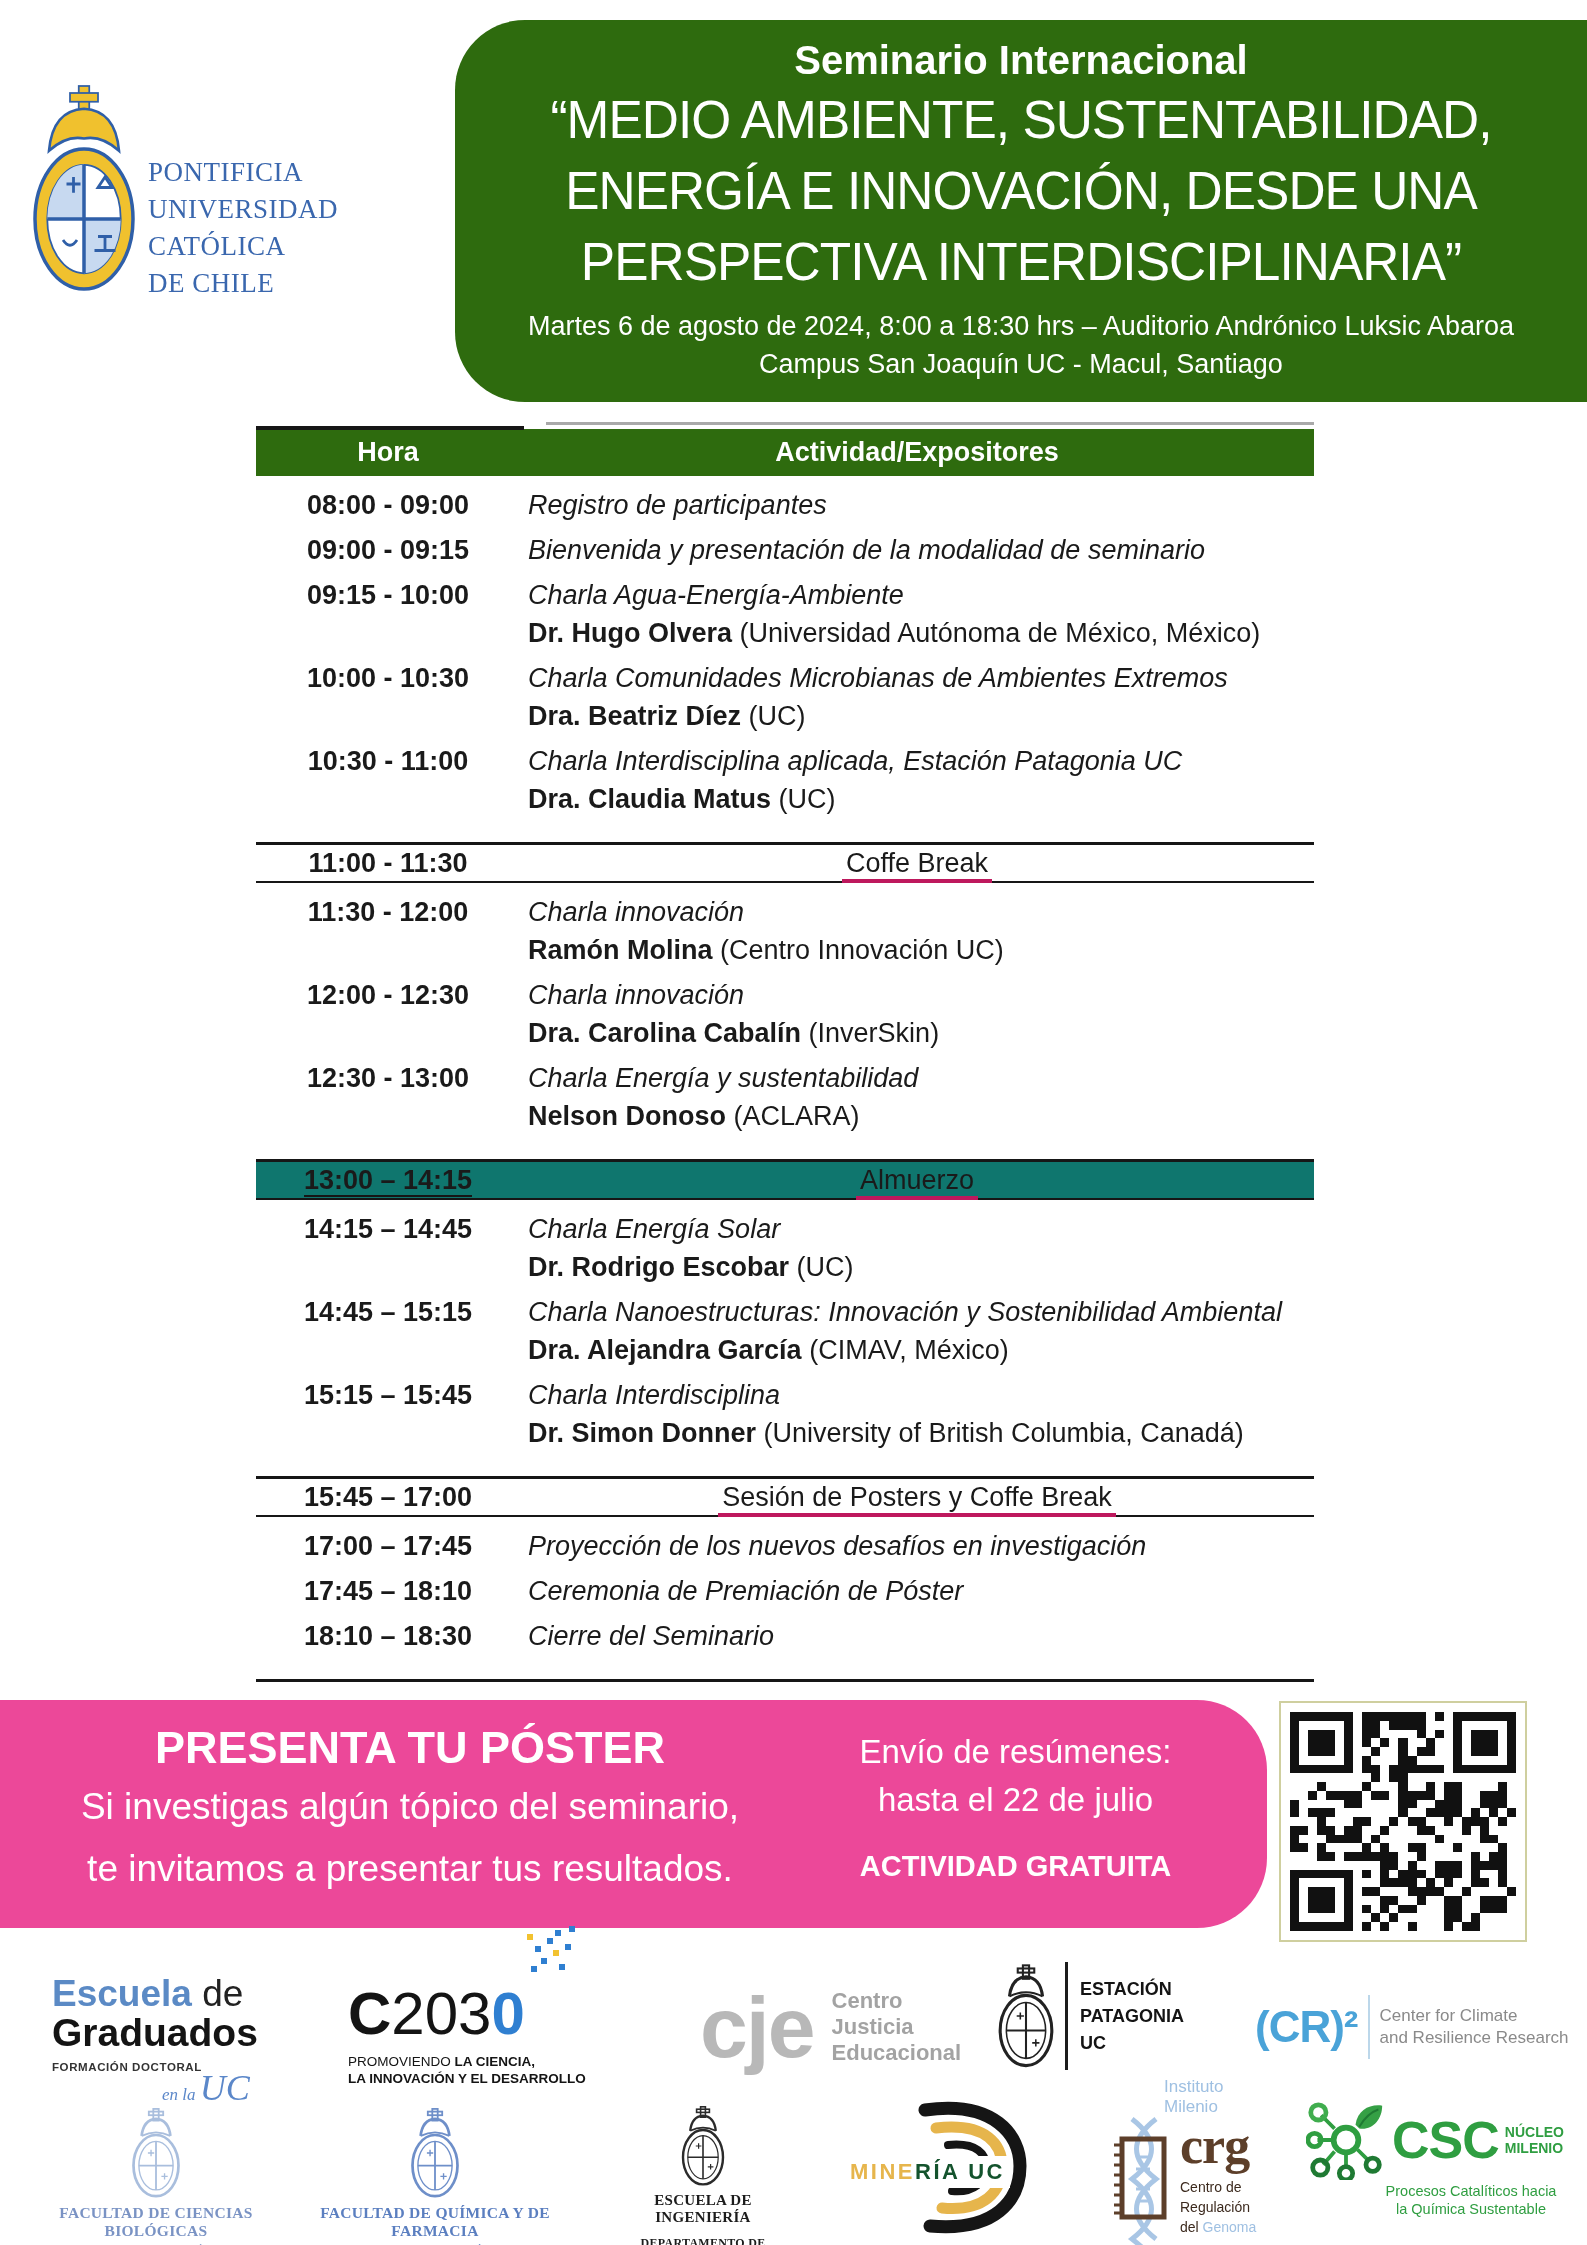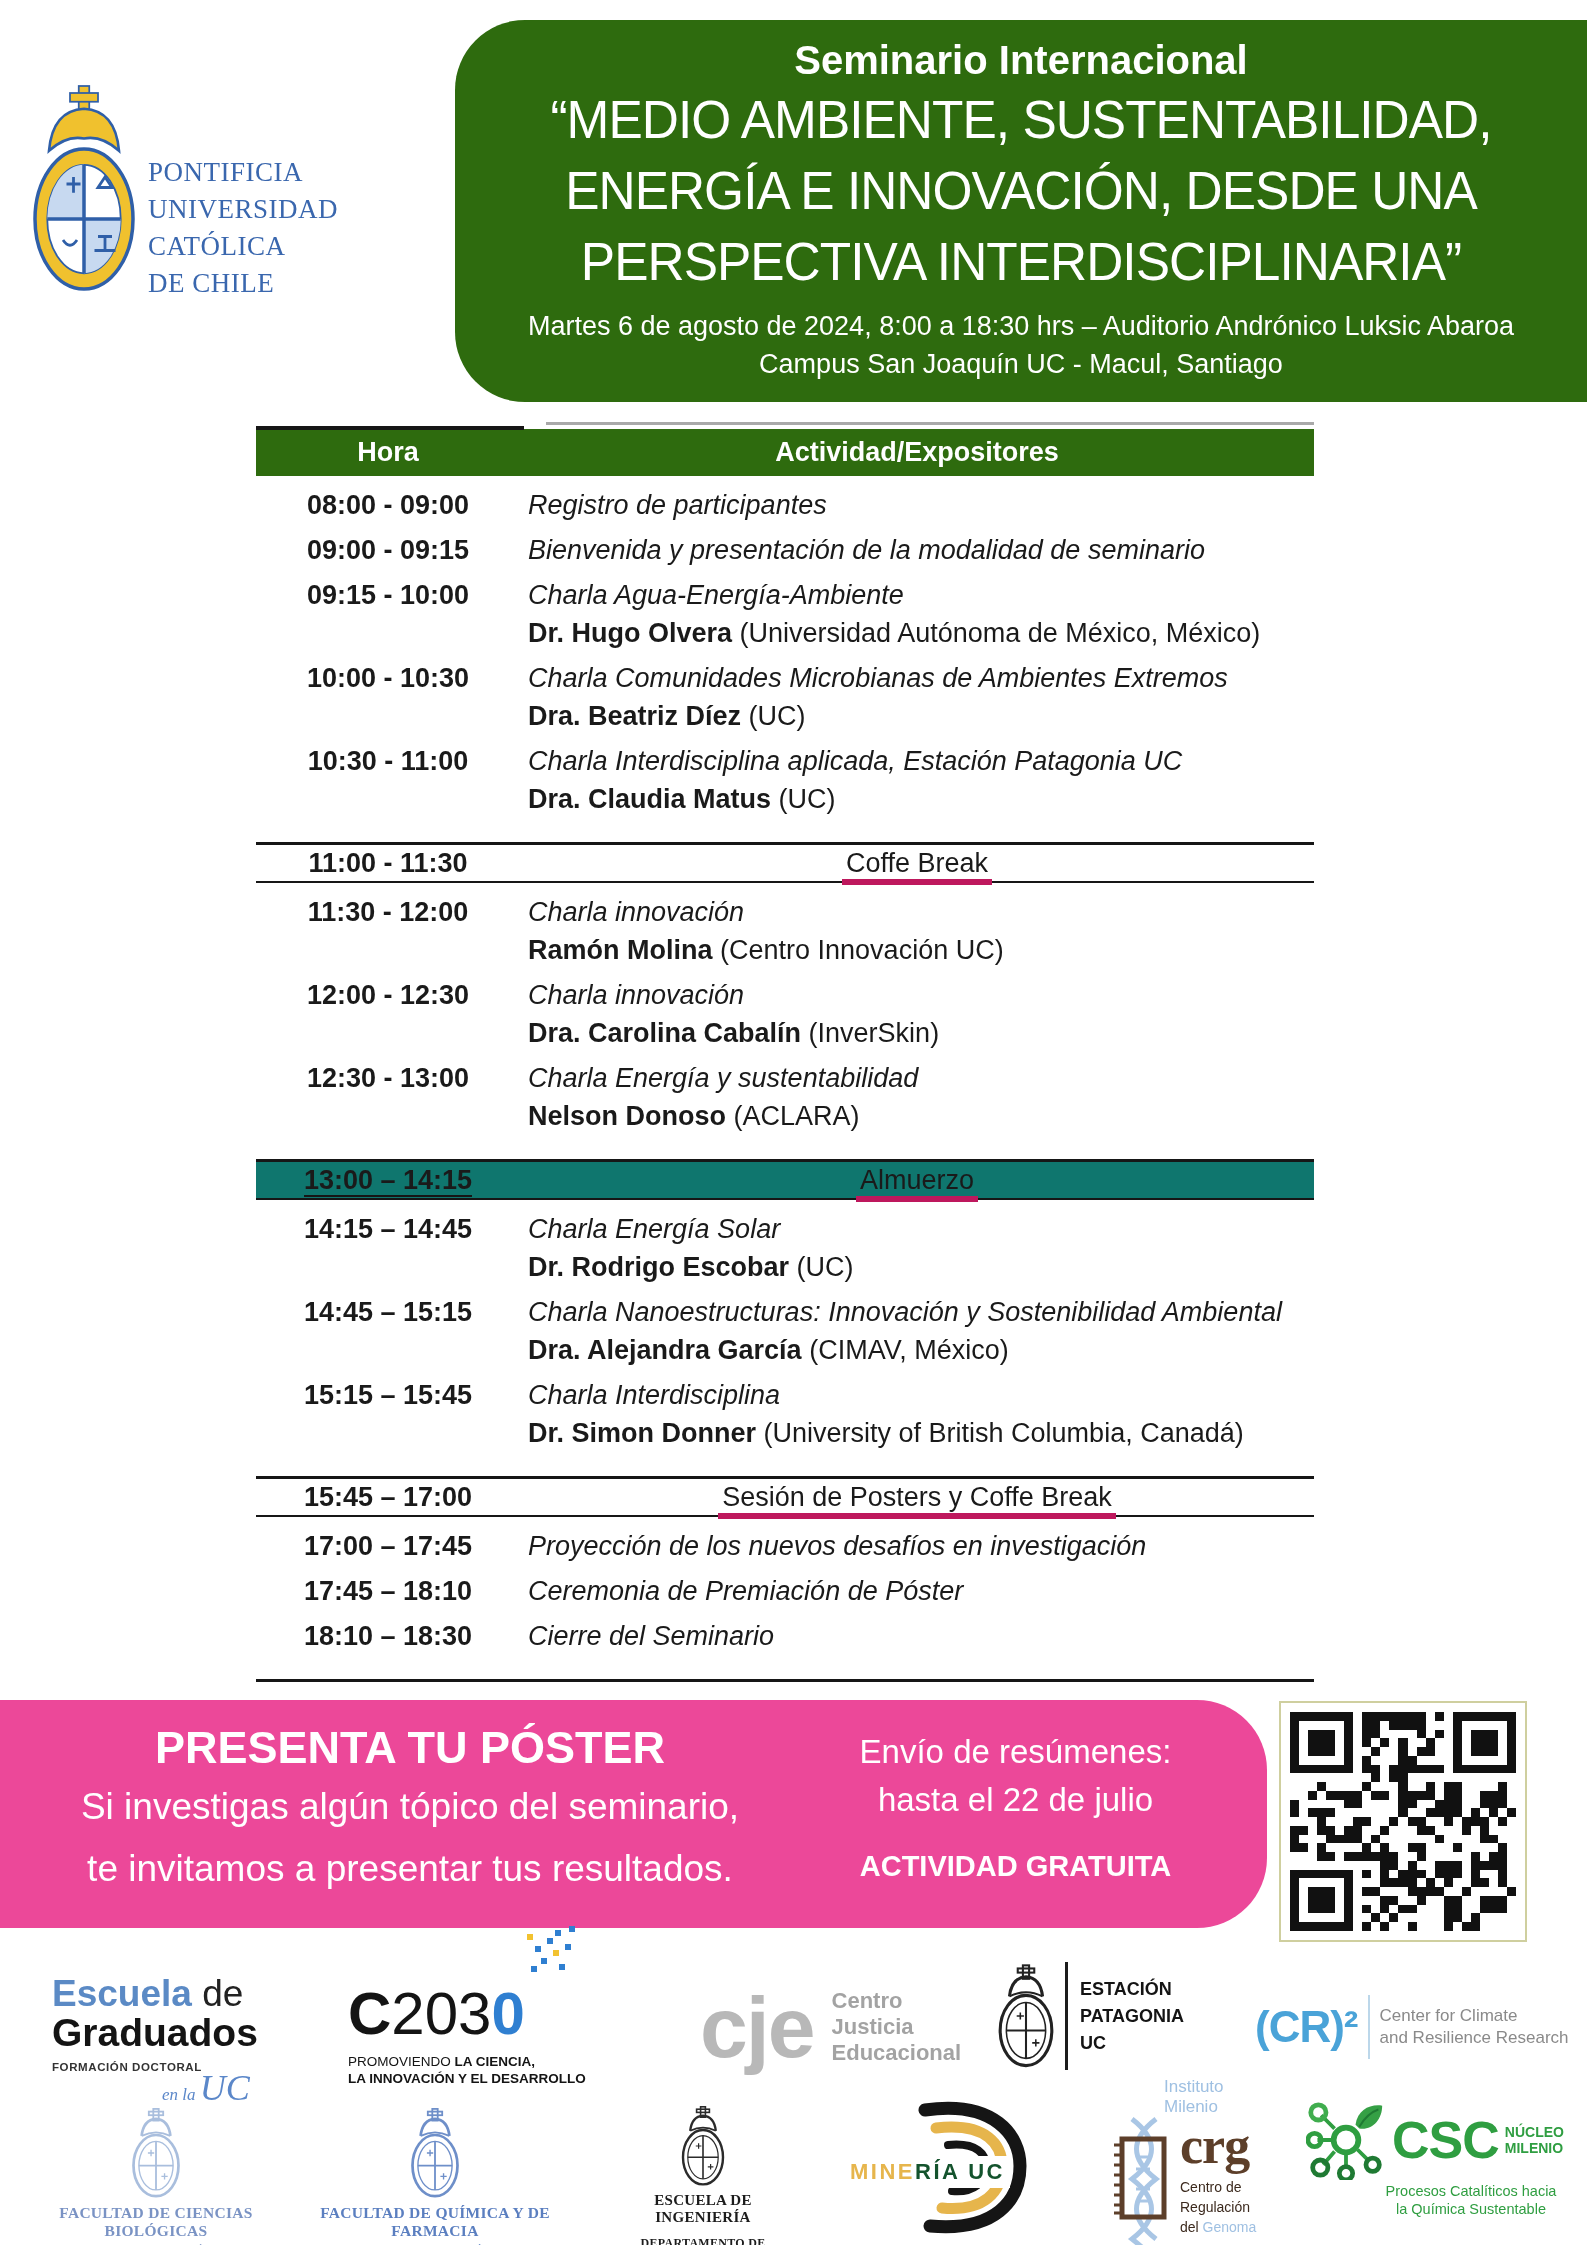--- a/index.html
+++ b/index.html
@@ -26,21 +26,21 @@
   .sched-head .h-act { flex:1; text-align:center; }
   .row-session { display:flex; margin-top:14px; font-size:27px; }
   .row-session .time { width:264px; text-align:center; font-weight:bold; flex-shrink:0; }
   .row-session .body { flex:1; padding-left:8px; }
   .row-session .activity { font-style:italic; }
   .row-session .speaker { margin-top:7px; }
   .row-session .speaker b { font-weight:bold; }
   .row-break { display:flex; margin-top:27px; border-top:3px solid #161616; border-bottom:2px solid #161616; padding:3px 0 2px; font-size:27px; align-items:center; }
   .row-break .time { width:264px; text-align:center; font-weight:bold; flex-shrink:0; }
   .row-break .brk-label { flex:1; text-align:center; }
-  .row-break .brk-label span { border-bottom:6px solid #be185d; padding:0 4px 1px; }
+  .row-break .brk-label span { border-bottom:4px solid #be185d; padding:0 4px 1px; }
   .row-break.highlight { background:#0f766e; }
   .row-break.highlight .time span { border-bottom:2px solid #161616; }
   .sched-bottom { margin-top:27px; height:3px; background:#161616; }
 
   
   .poster-banner { position:absolute; left:0; top:1700px; width:1267px; height:228px; background:#ec4899; border-radius:0 70px 70px 0; color:#fff; display:flex; }
   .pb-left { width:790px; padding-left:30px; text-align:center; padding-top:20px; }
   .pb-title { font-size:45px; font-weight:bold; line-height:56px; }
   .pb-line { font-size:37px; font-weight:300; line-height:62px; }
   .pb-right { flex:1; text-align:center; padding-top:28px; padding-right:26px; }

